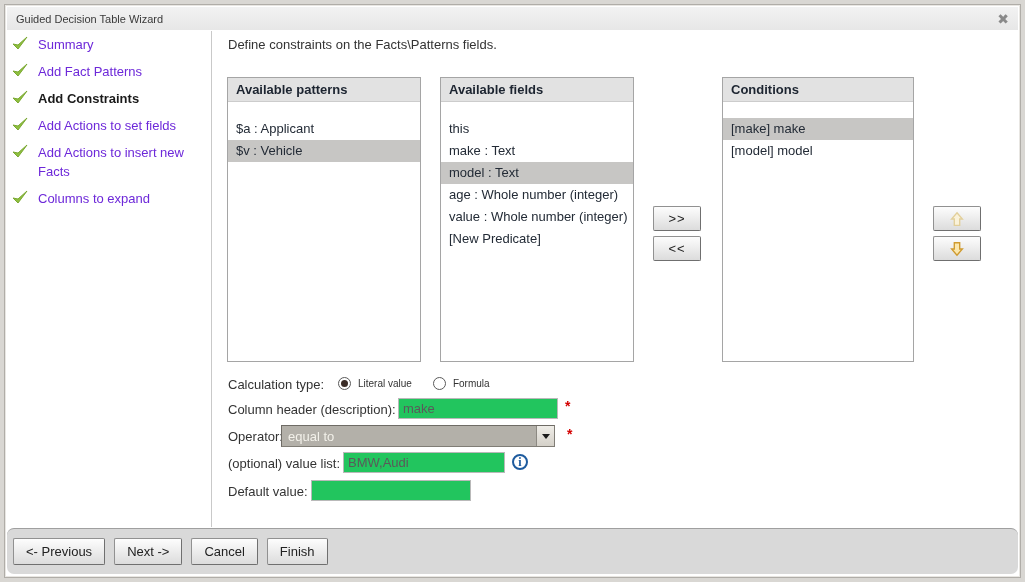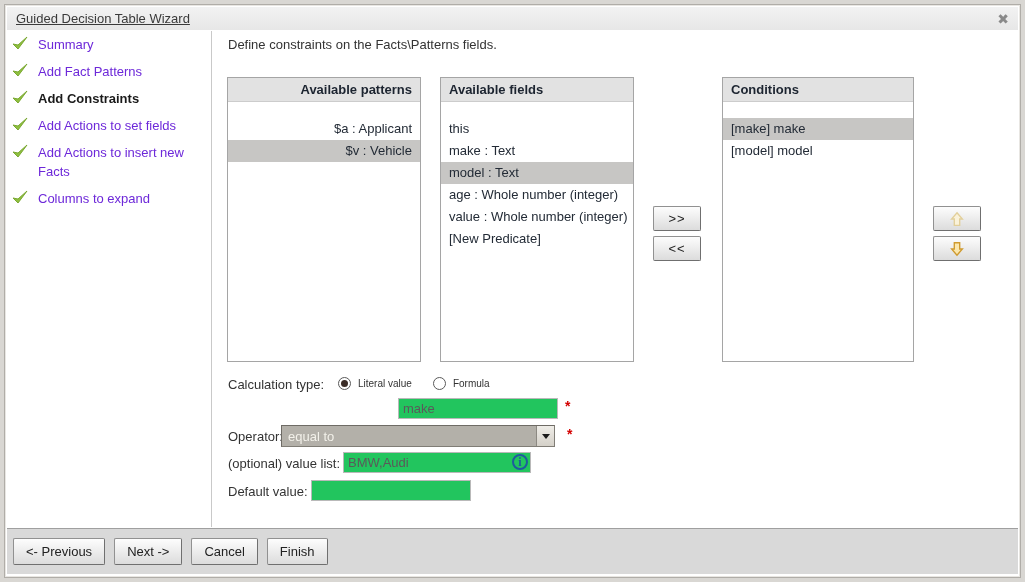--- a/index.html
+++ b/index.html
@@ -15,21 +15,21 @@
     border: 1px solid #b0ada8;
     box-shadow: 0 0 0 1px #e8e6e2 inset;
   }
   
   .titlebar {
     position: absolute; left: 2px; top: 2px; right: 2px; height: 23px;
     background: linear-gradient(#f2f2f2, #e7e7e7);
     display: flex; align-items: center;
     padding: 0 9px;
   }
-  .titlebar .title { font-size: 13px; color: #3a3a3a; flex: 1; text-decoration: underline; }
+  .titlebar .title { font-size: 11px; color: #3a3a3a; flex: 1; }
   .close-x {
     font-size: 14px; color: #8a8a8a; cursor: pointer; line-height: 1;
     font-weight: bold;
   }
   
   .sidebar { position: absolute; left: 6px; top: 30px; width: 199px; }
   .step {
     display: flex; align-items: flex-start; gap: 9px;
     margin-bottom: 8px; cursor: pointer;
   }
@@ -44,21 +44,21 @@
   }
   
   .instruction {
     position: absolute; left: 223px; top: 32px;
     font-size: 13px; color: #333;
   }
   .panel {
     position: absolute; top: 72px; height: 285px;
     border: 1px solid #a5a5a5; background: #fff;
   }
-  .panel.patterns   { left: 222px; width: 194px; text-align: right; }
+  .panel.patterns   { left: 222px; width: 194px; }
   .panel.fields     { left: 435px; width: 194px; }
   .panel.conditions { left: 717px; width: 192px; }
   .panel .phead {
     height: 24px; line-height: 24px; background: #e2e2e2;
     border-bottom: 1px solid #cccccc;
     font-size: 13px; font-weight: bold; color: #1c2430;
     padding: 0 8px; white-space: nowrap; overflow: hidden;
   }
   .panel .plist { padding-top: 16px; }
   .pitem {
@@ -127,21 +127,21 @@
     width: 16px; height: 16px; border-radius: 50%;
     border: 2px solid #1e5b9e; color: #1e5b9e;
     font-family: "Liberation Serif", serif; font-weight: bold; font-size: 12px;
     display: flex; align-items: center; justify-content: center;
     cursor: pointer; line-height: 1;
   }
   
   .footer {
     position: absolute; left: 2px; right: 2px; bottom: 3px; height: 46px;
     background: #d9d9d9; border-top: 1px solid #9f9f9f;
-    display: flex; align-items: center; padding-left: 6px; gap: 9px;
+    display: flex; align-items: center; padding-left: 6px; gap: 9px; border-radius: 7px;
   }
   .footer .btn3d { height: 27px; padding: 0 12px; line-height: 25px; }
 </style>
 </head>
 <body>
 
 <div class="dialog">
 
   <div class="titlebar">
     <span class="title">Guided Decision Table Wizard</span>
@@ -234,34 +234,35 @@
   </div>
 
   <span class="frm-label" style="left:223px; top:372px;">Calculation type:</span>
   <div class="radio-row">
     <span class="radio on"></span>
     <span class="radio-lbl">Literal value</span>
     <span class="radio"></span>
     <span class="radio-lbl">Formula</span>
   </div>
 
+  <span class="frm-label" style="left:223px; top:397px;">Column header (description):</span>
   <input class="txt" style="left: 393px; top: 393px; width: 160px;" value="make">
   <span class="req" style="left:560px; top:393px;">*</span>
 
   <span class="frm-label" style="left:223px; top:424px;">Operator:</span>
   <div class="select-fake">
     <span class="sel-text">equal to</span>
     <span class="sel-btn">
         <span class="tri"></span>
       </span>
   </div>
   <span class="req" style="left:562px; top:421px;">*</span>
 
   <span class="frm-label" style="left:223px; top:451px;">(optional) value list:</span>
-  <input class="txt" style="left: 338px; top: 447px; width: 188px;" value="BMW,Audi">
+  <input class="txt" style="left: 338px; top: 447px; width: 162px;" value="BMW,Audi">
   <span class="info-icon">i</span>
 
   <span class="frm-label" style="left:223px; top:479px;">Default value:</span>
   <input class="txt" style="left: 306px; top: 475px; width: 160px;" value="">
 
   <div class="footer">
     <button class="btn3d">&lt;- Previous</button>
     <button class="btn3d">Next -&gt;</button>
     <button class="btn3d">Cancel</button>
     <button class="btn3d">Finish</button>

